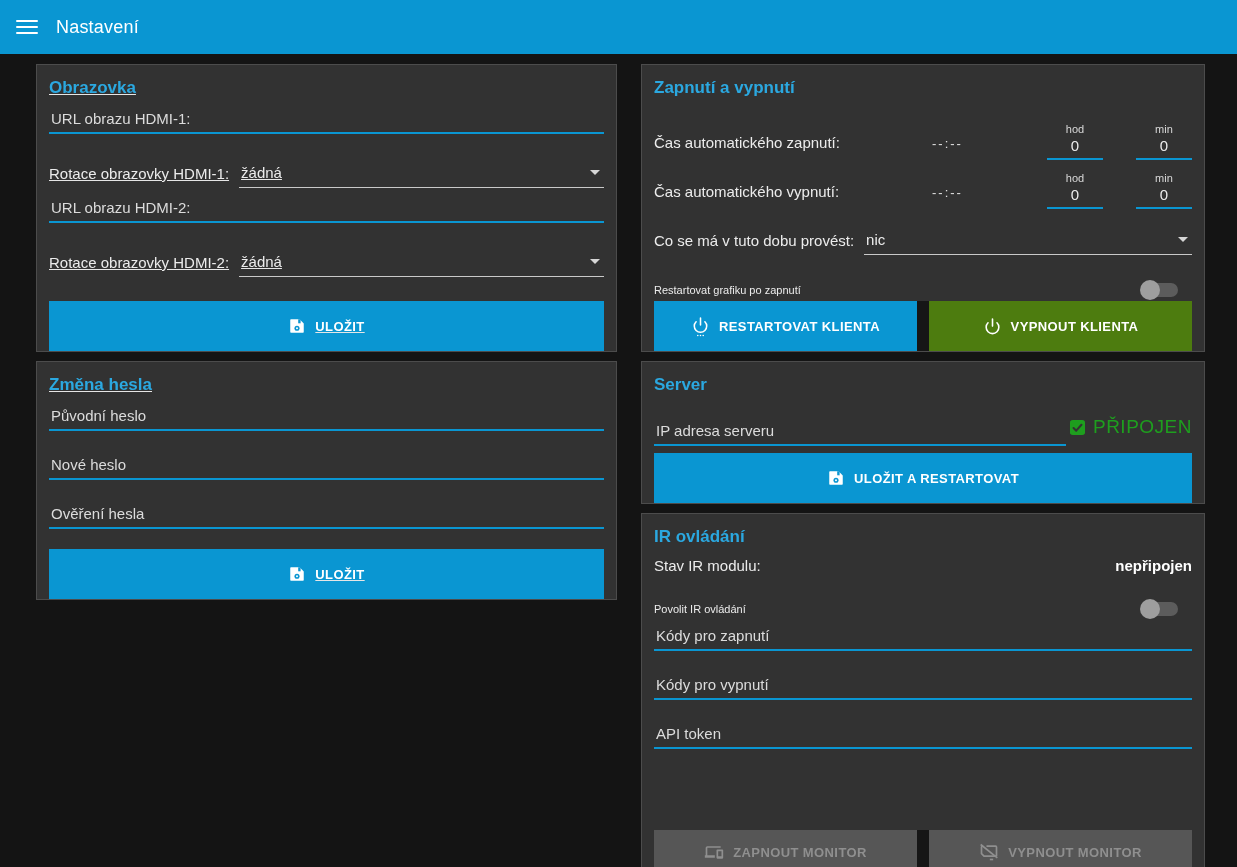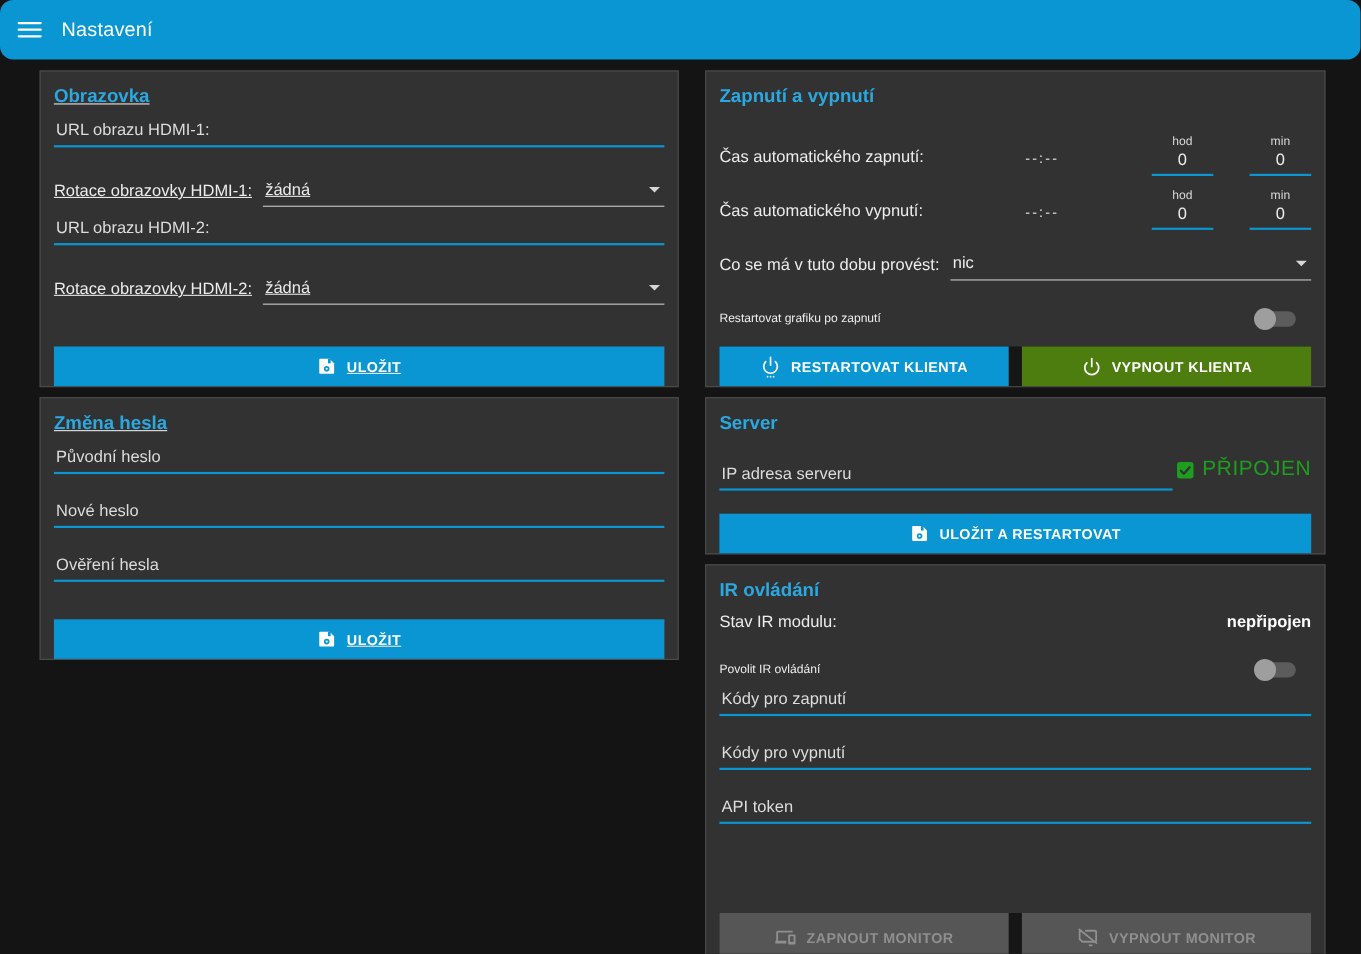--- a/index.html
+++ b/index.html
@@ -11,21 +11,20 @@
     -webkit-font-smoothing: antialiased;
   }
 
   
   .appbar {
     height: 54px;
     background: #0a96d2;
     display: flex;
     align-items: center;
     padding: 0 16px;
-    border-radius: 12px;
   }
   .hamburger { width: 22px; display: flex; flex-direction: column; gap: 4px; cursor: pointer; }
   .hamburger i { display: block; height: 2px; background: #fff; border-radius: 1px; }
   .appbar h1 { font-size: 18px; font-weight: 400; color: #fff; margin-left: 18px; letter-spacing: .2px; }
 
   
   .content { display: flex; gap: 8px; padding: 10px 32px 17px 36px; }
   .col { display: flex; flex-direction: column; gap: 9px; }
   .col-left  { width: 581px; text-decoration: underline; }
   .col-right { width: 580px; padding-left: 16px; }
@@ -71,21 +70,21 @@
     width: 0; height: 0;
     border-left: 5px solid transparent;
     border-right: 5px solid transparent;
     border-top: 5px solid #d6d6d6;
   }
 
   
   .btn-row { margin-top: auto; display: flex; gap: 12px; background: #161616; }
   .btn {
     flex: 1;
-    height: 36px;
+    height: 50px;
     border: none;
     display: flex;
     align-items: center;
     justify-content: center;
     gap: 9px;
     font-family: inherit;
     font-size: 13px;
     font-weight: 700;
     letter-spacing: .4px;
     color: #fff;

